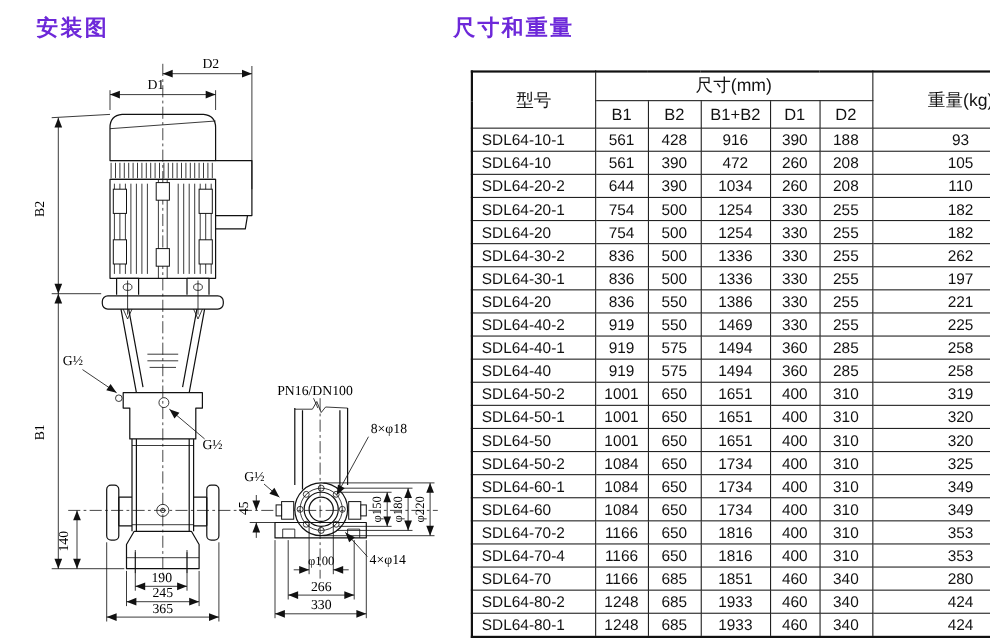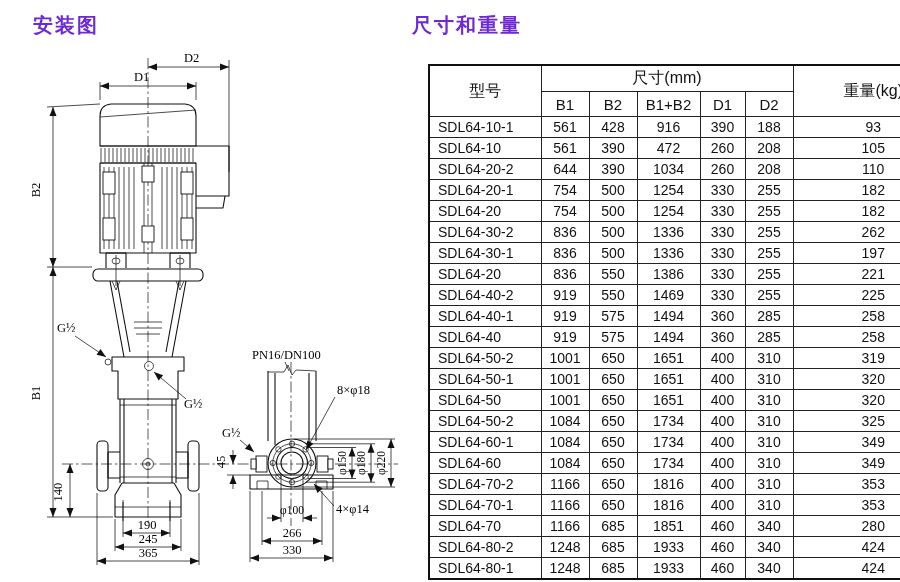--- a/index.html
+++ b/index.html
@@ -387,21 +387,21 @@
       <tr>
         <td class="model">SDL64-70-2</td>
         <td>1166</td>
         <td>650</td>
         <td>1816</td>
         <td>400</td>
         <td>310</td>
         <td>353</td>
       </tr>
       <tr>
-        <td class="model">SDL64-70-1</td>
+        <td class="model">SDL64-70-4</td>
         <td>1166</td>
         <td>650</td>
         <td>1816</td>
         <td>400</td>
         <td>310</td>
         <td>353</td>
       </tr>
       <tr>
         <td class="model">SDL64-70</td>
         <td>1166</td>

